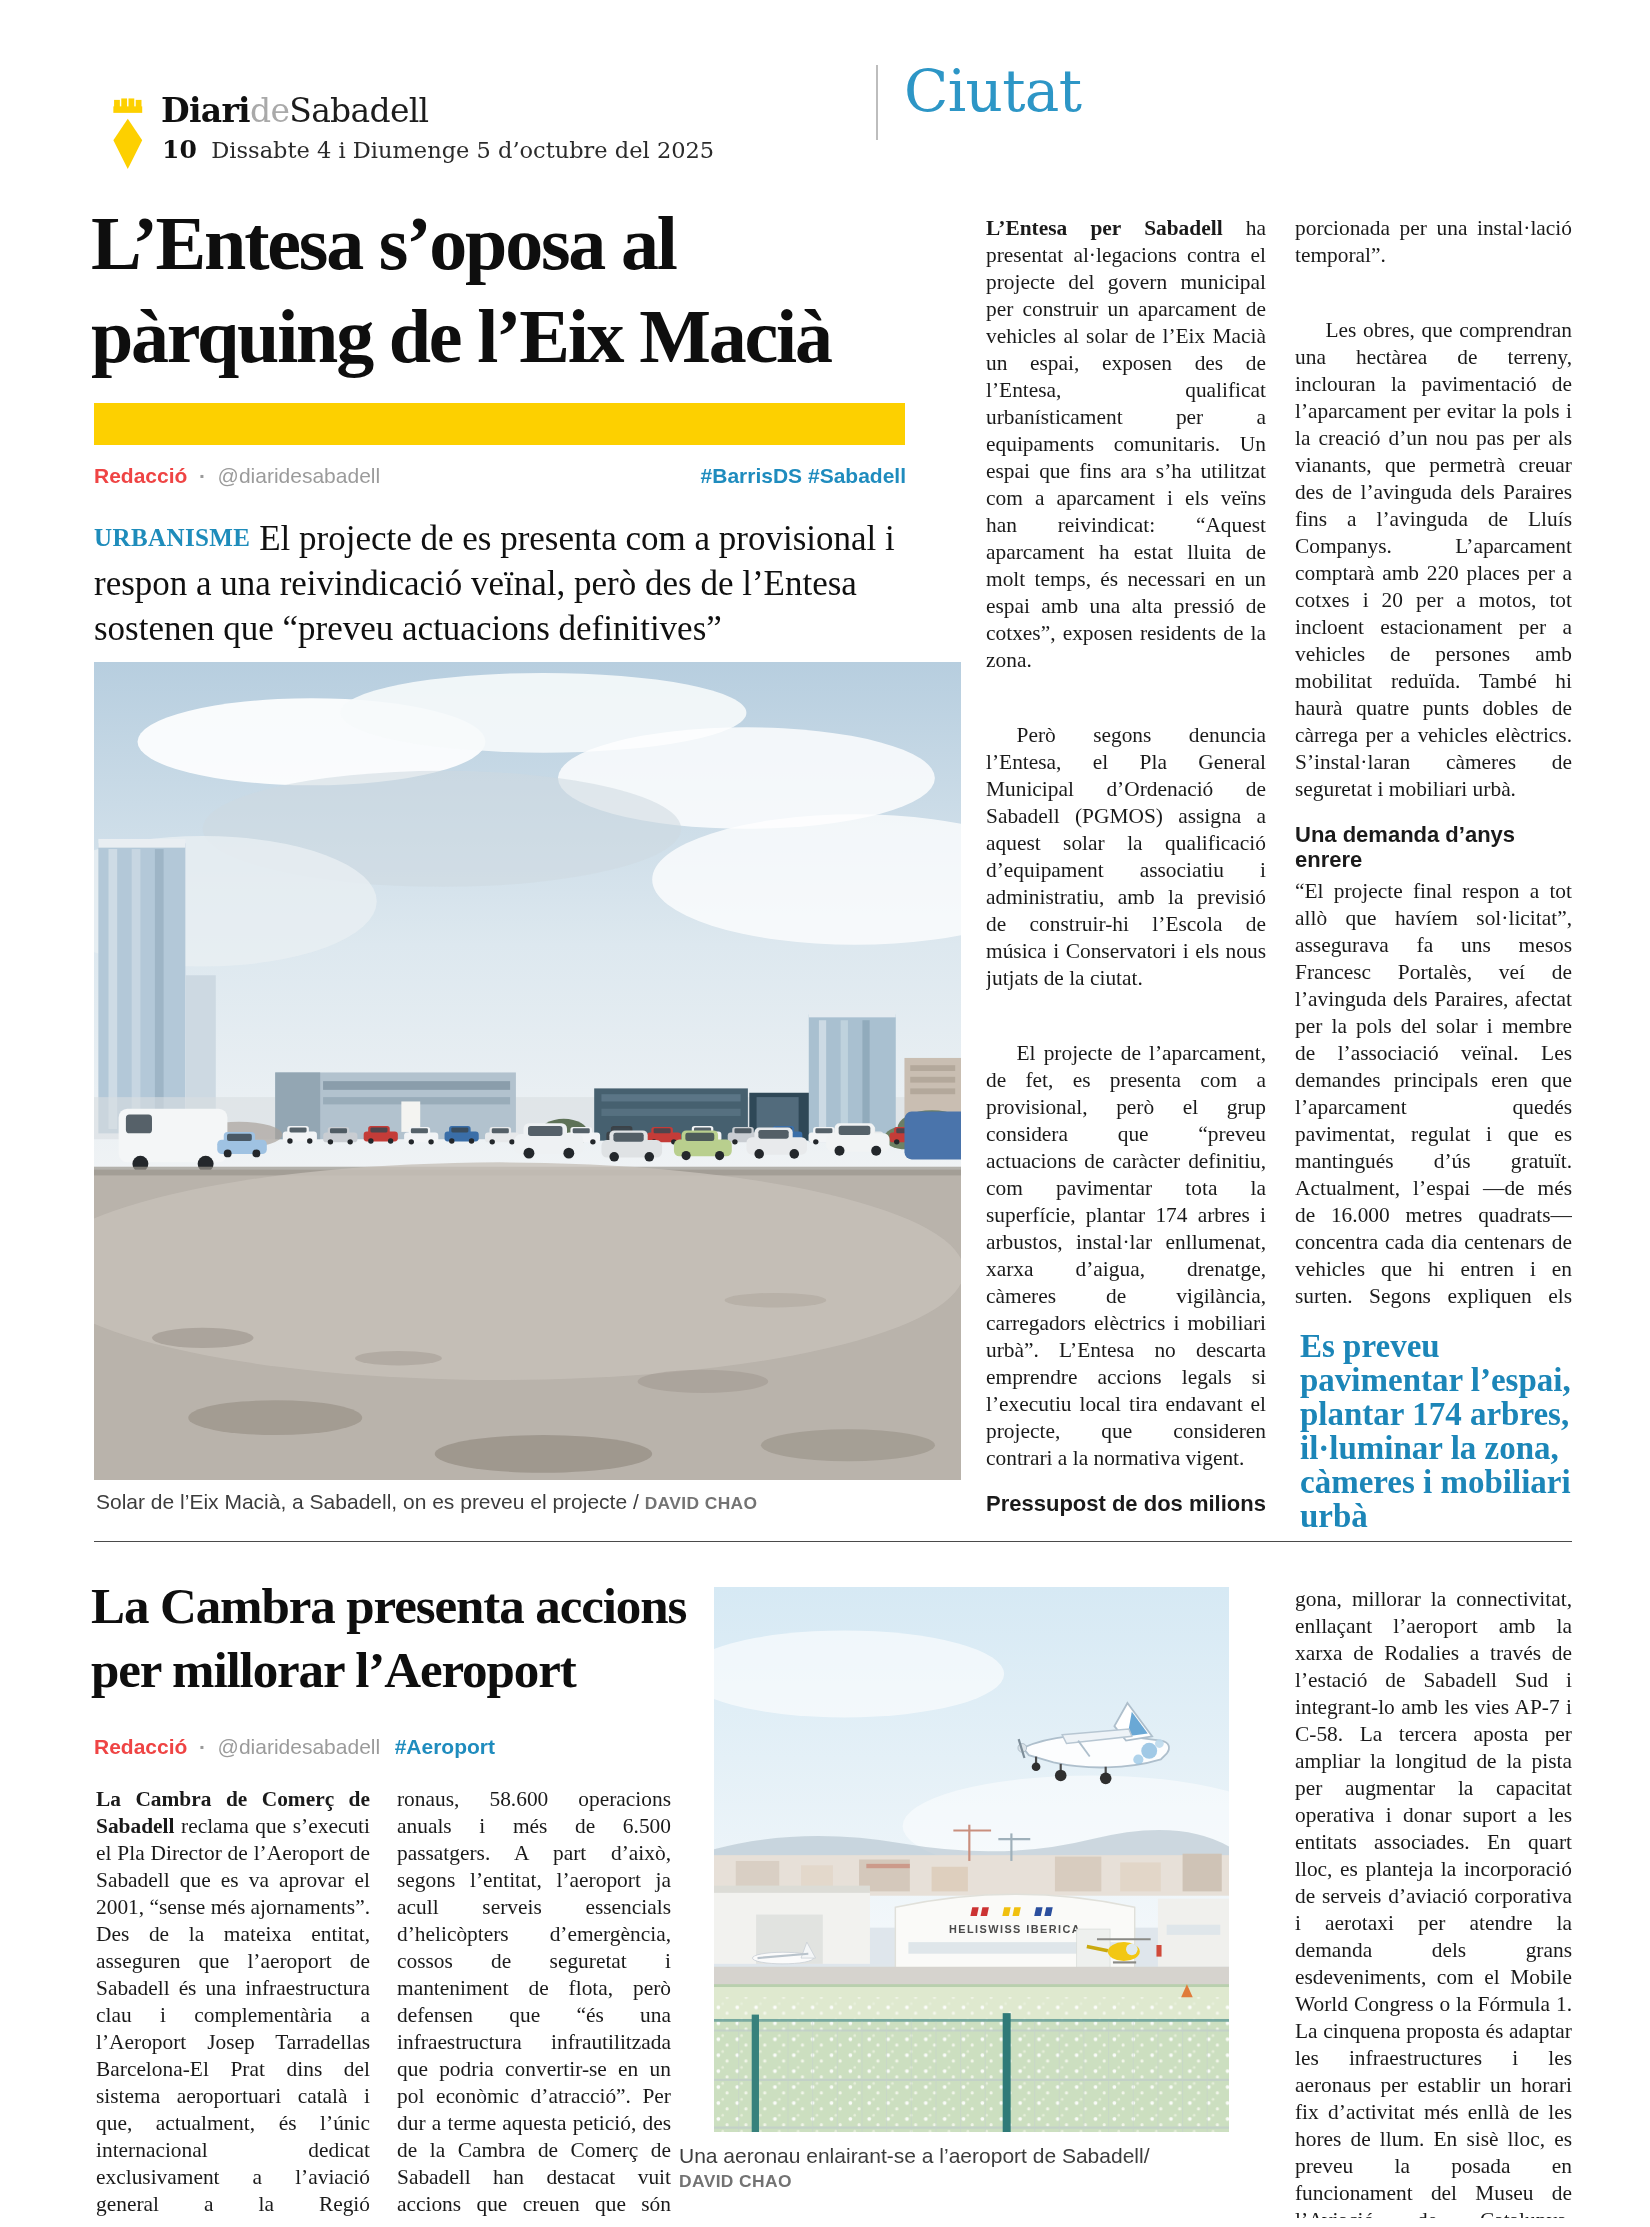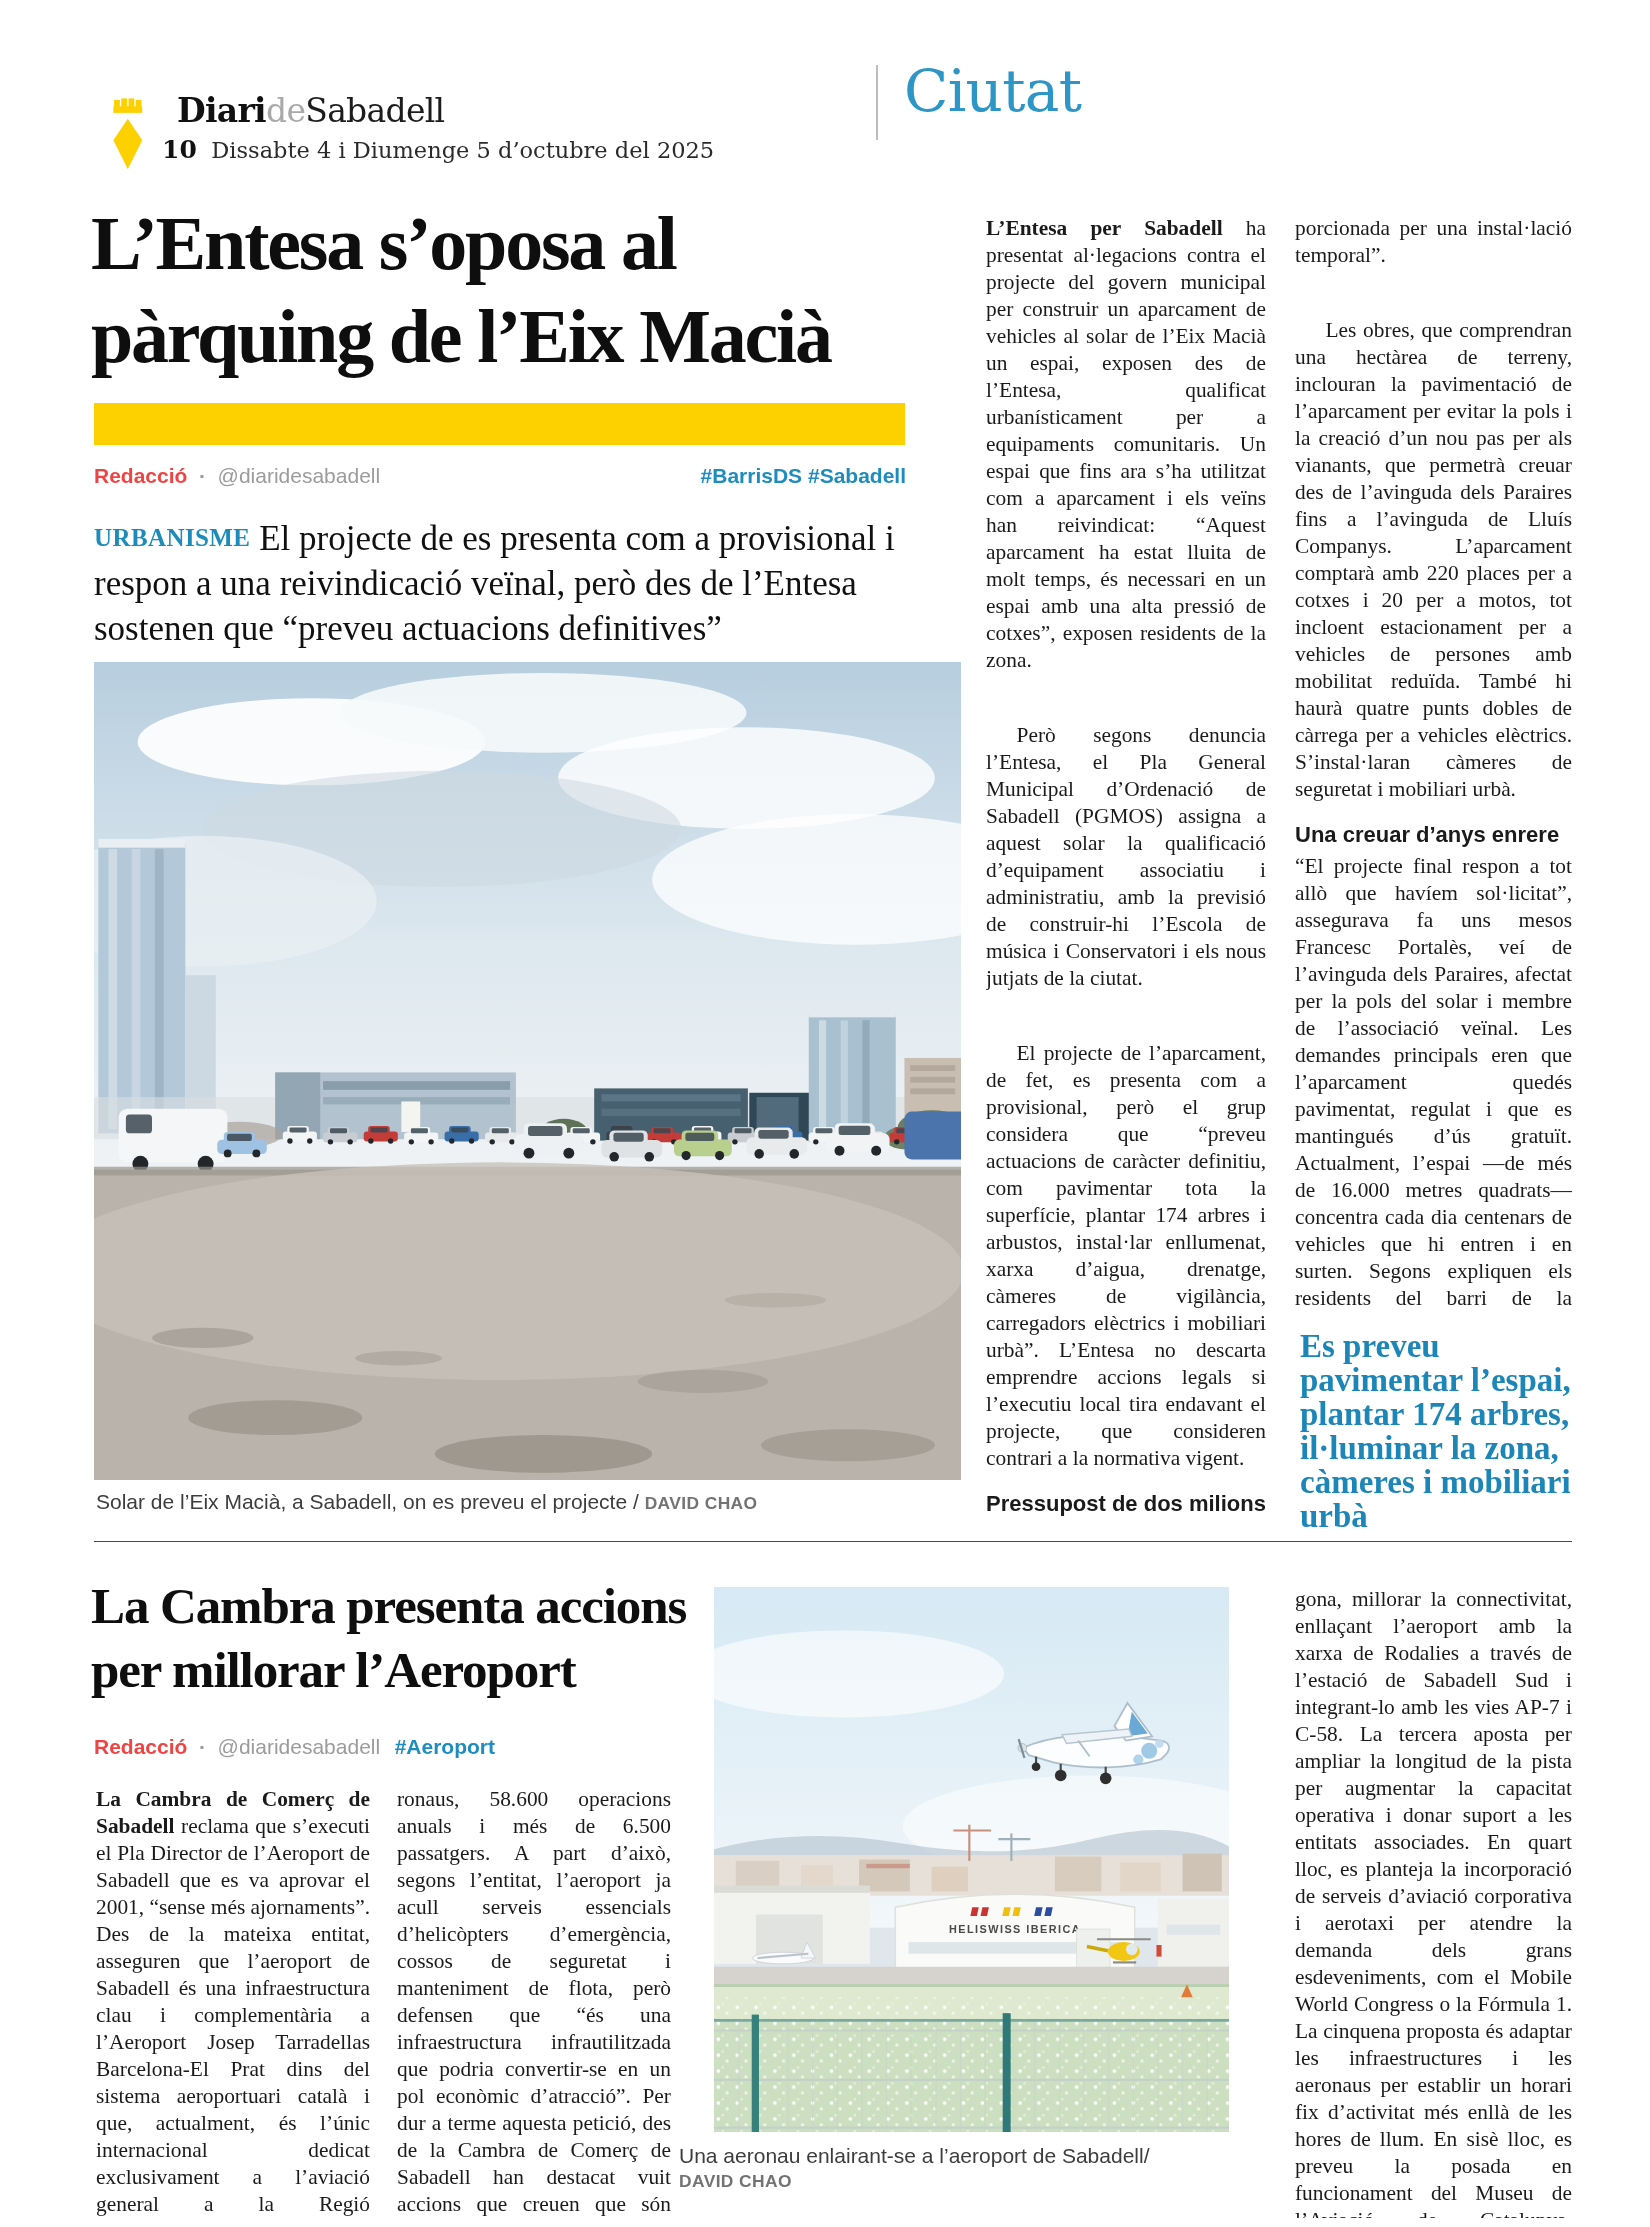--- a/index.html
+++ b/index.html
@@ -2,21 +2,21 @@
 <html style="font-size:11.6px"><head>
 <meta charset="utf-8">
 <style>
   html,body{margin:0;padding:0;background:#e9e9e9;}
   .page{position:relative;width:1651px;height:2227px;background:#ffffff;overflow:hidden;
         font-family:"Liberation Serif","DejaVu Serif",serif;color:#1a1a1a;}
   .sans{font-family:"Liberation Sans","DejaVu Sans",sans-serif;}
   
   .crest{position:absolute;left:109px;top:97px;width:39px;height:75px;}
   .brand{position:absolute;left:161px;top:93px;font-family:"DejaVu Serif",serif;font-size:33px;line-height:35px;letter-spacing:-0.7px;}
-  .brand .b{font-weight:700;color:#111;margin-left:16px;}
+  .brand .b{font-weight:700;color:#111;}
   .brand .m{color:#a9a9a9;}
   .brand .r{color:#1c1c1c;}
   .dateline{position:absolute;left:162px;top:135px;display:flex;align-items:baseline;gap:14.5px;}
   .pageno{font-family:"DejaVu Serif",serif;font-weight:700;font-size:25px;color:#111;}
   .pubdate{font-family:"DejaVu Serif",serif;font-size:22.5px;color:#2b2b2b;}
   .mast-divider{position:absolute;left:876px;top:65px;width:2.2px;height:75px;background:#bdbdbd;}
   .section-title{position:absolute;left:904px;top:57px;font-family:"DejaVu Serif",serif;
                  font-size:58px;color:#2d96c6;letter-spacing:-0.7px;}
   
   .a1-headline{position:absolute;left:91px;top:197px;width:841px;font-weight:700;
@@ -224,21 +224,21 @@
     <p><span class="lead">L’Entesa per Sabadell</span><span> ha presentat al·legacions contra el projecte del govern municipal per construir un aparcament de vehicles al solar de l’Eix Macià un espai, exposen des de l’Entesa, qualificat urbanísticament per a equipaments comunitaris. Un espai que fins ara s’ha utilitzat com a aparcament i els veïns han reivindicat: “Aquest aparcament ha estat lluita de molt temps, és necessari en un espai amb una alta pressió de cotxes”, exposen residents de la zona.</span></p>
     <p class="indent">Però segons denuncia l’Entesa, el Pla General Municipal d’Ordenació de Sabadell (PGMOS) assigna a aquest solar la qualificació d’equipament associatiu i administratiu, amb la previsió de construir-hi l’Escola de música i Conservatori i els nous jutjats de la ciutat.</p>
     <p class="indent">El projecte de l’aparcament, de fet, es presenta com a provisional, però el grup considera que “preveu actuacions de caràcter definitiu, com pavimentar tota la superfície, plantar 174 arbres i arbustos, instal·lar enllumenat, xarxa d’aigua, drenatge, càmeres de vigilància, carregadors elèctrics i mobiliari urbà”. L’Entesa no descarta emprendre accions legals si l’executiu local tira endavant el projecte, que consideren contrari a la normativa vigent.</p>
     <div class="bsub">Pressupost de dos milions</div>
     <p>El partit polític destaca que el PGMOS “prohibeix expressament l’ús d’aparcament en superfície com a complementari a equipaments” i que la Llei d’Urbanisme “només permet instal·lacions provisionals en terrenys públics destinats a sistemes urbanístics”. També assenyalen que el projecte suposa “una renúncia als equipaments previstos” i un “malbaratament del diner públic”. El pressupost inicial de l’obra provisional supera els 2 milions d’euros, una xifra que, segons l’Entesa, “és despro-</p>
   </div>
 
   <div class="col a1c2">
     <p>porcionada per una instal·lació temporal”.</p>
     <p class="indent">Les obres, que comprendran una hectàrea de terreny, inclouran la pavimentació de l’aparcament per evitar la pols i la creació d’un nou pas per als vianants, que permetrà creuar des de l’avinguda dels Paraires fins a l’avinguda de Lluís Companys. L’aparcament comptarà amb 220 places per a cotxes i 20 per a motos, tot incloent estacionament per a vehicles de persones amb mobilitat reduïda. També hi haurà quatre punts dobles de càrrega per a vehicles elèctrics. S’instal·laran càmeres de seguretat i mobiliari urbà.</p>
-    <div class="bsub">Una creuar d’anys enrere</div>
+    <div class="bsub">Una demanda d’anys enrere</div>
     <p>“El projecte final respon a tot allò que havíem sol·licitat”, assegurava fa uns mesos Francesc Portalès, veí de l’avinguda dels Paraires, afectat per la pols del solar i membre de l’associació veïnal. Les demandes principals eren que l’aparcament quedés pavimentat, regulat i que es mantingués d’ús gratuït. Actualment, l’espai —de més de 16.000 metres quadrats— concentra cada dia centenars de vehicles que hi entren i en surten. Segons expliquen els residents del barri de la Concòrdia, aquesta activitat genera molèsties constants: al·lèrgies, conjuntivitis, brutícia i un excés de pols als habitatges. De fet, un informe de la Diputació de Barcelona del 2019 ja advertia que el nivell de contaminació a la zona superava els valors registrats a l’estació de referència de Sabadell.</p>
   </div>
 
   <div class="pull-quote">Es preveu pavimentar l’espai, plantar 174 arbres, il·luminar la zona, càmeres i mobiliari urbà</div>
 
   <div class="rule"></div>
 
   <div class="a2-headline">
     <div>La Cambra presenta accions</div>
     <div>per millorar l’Aeroport</div>

